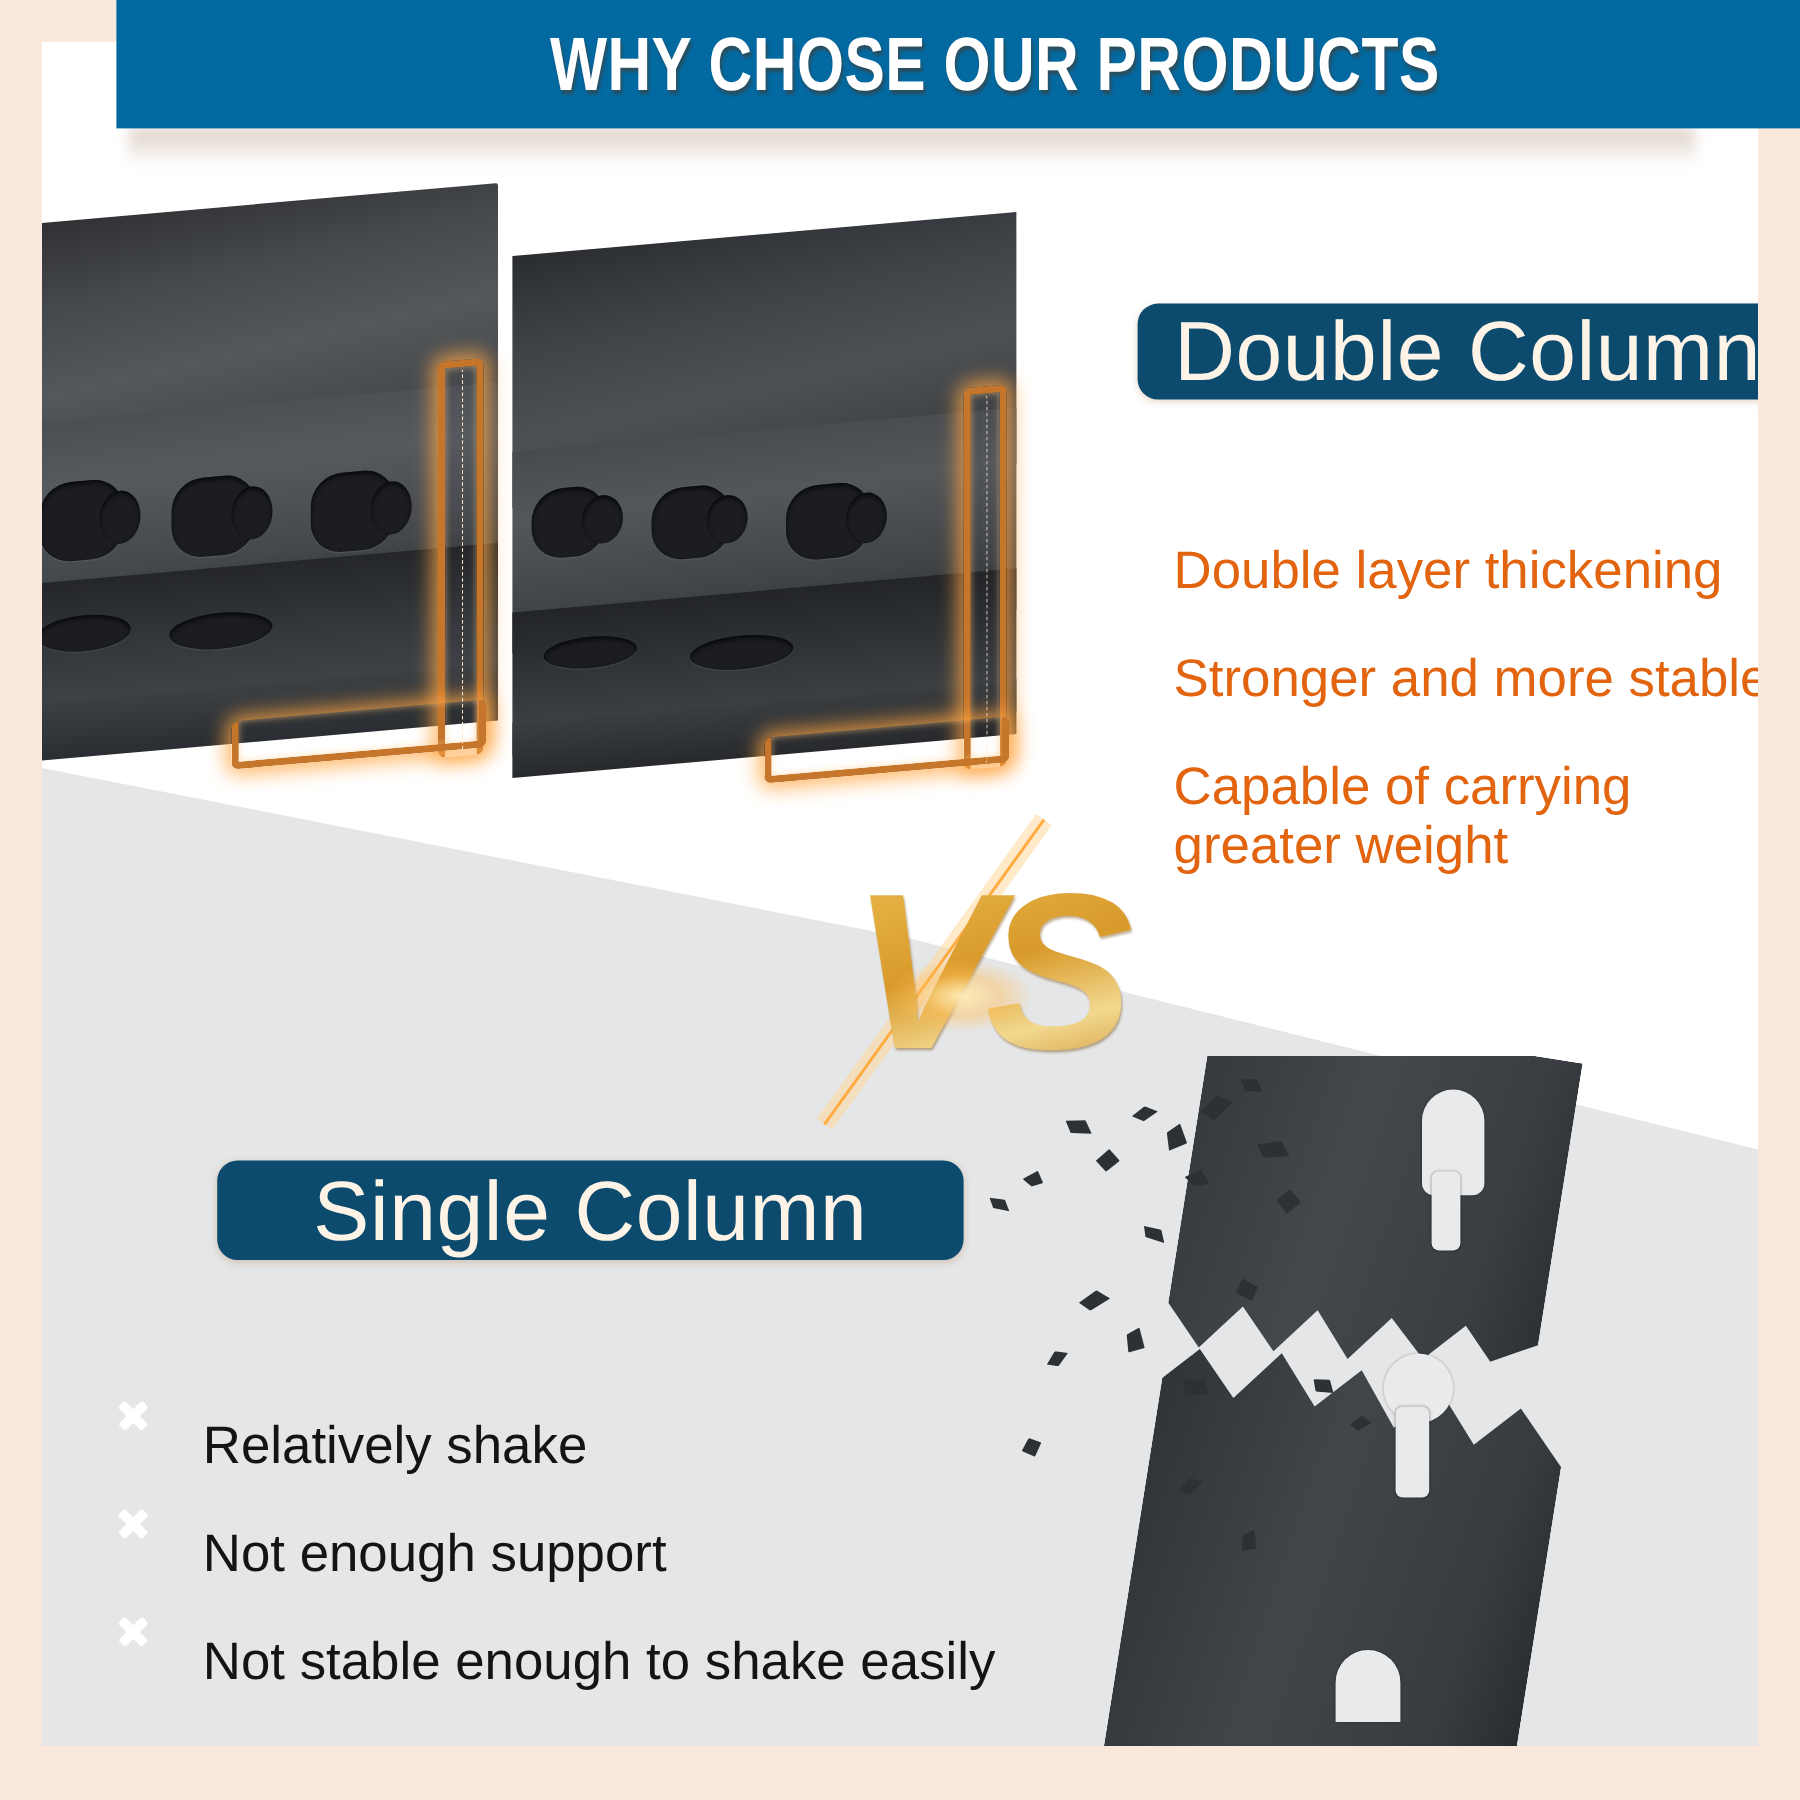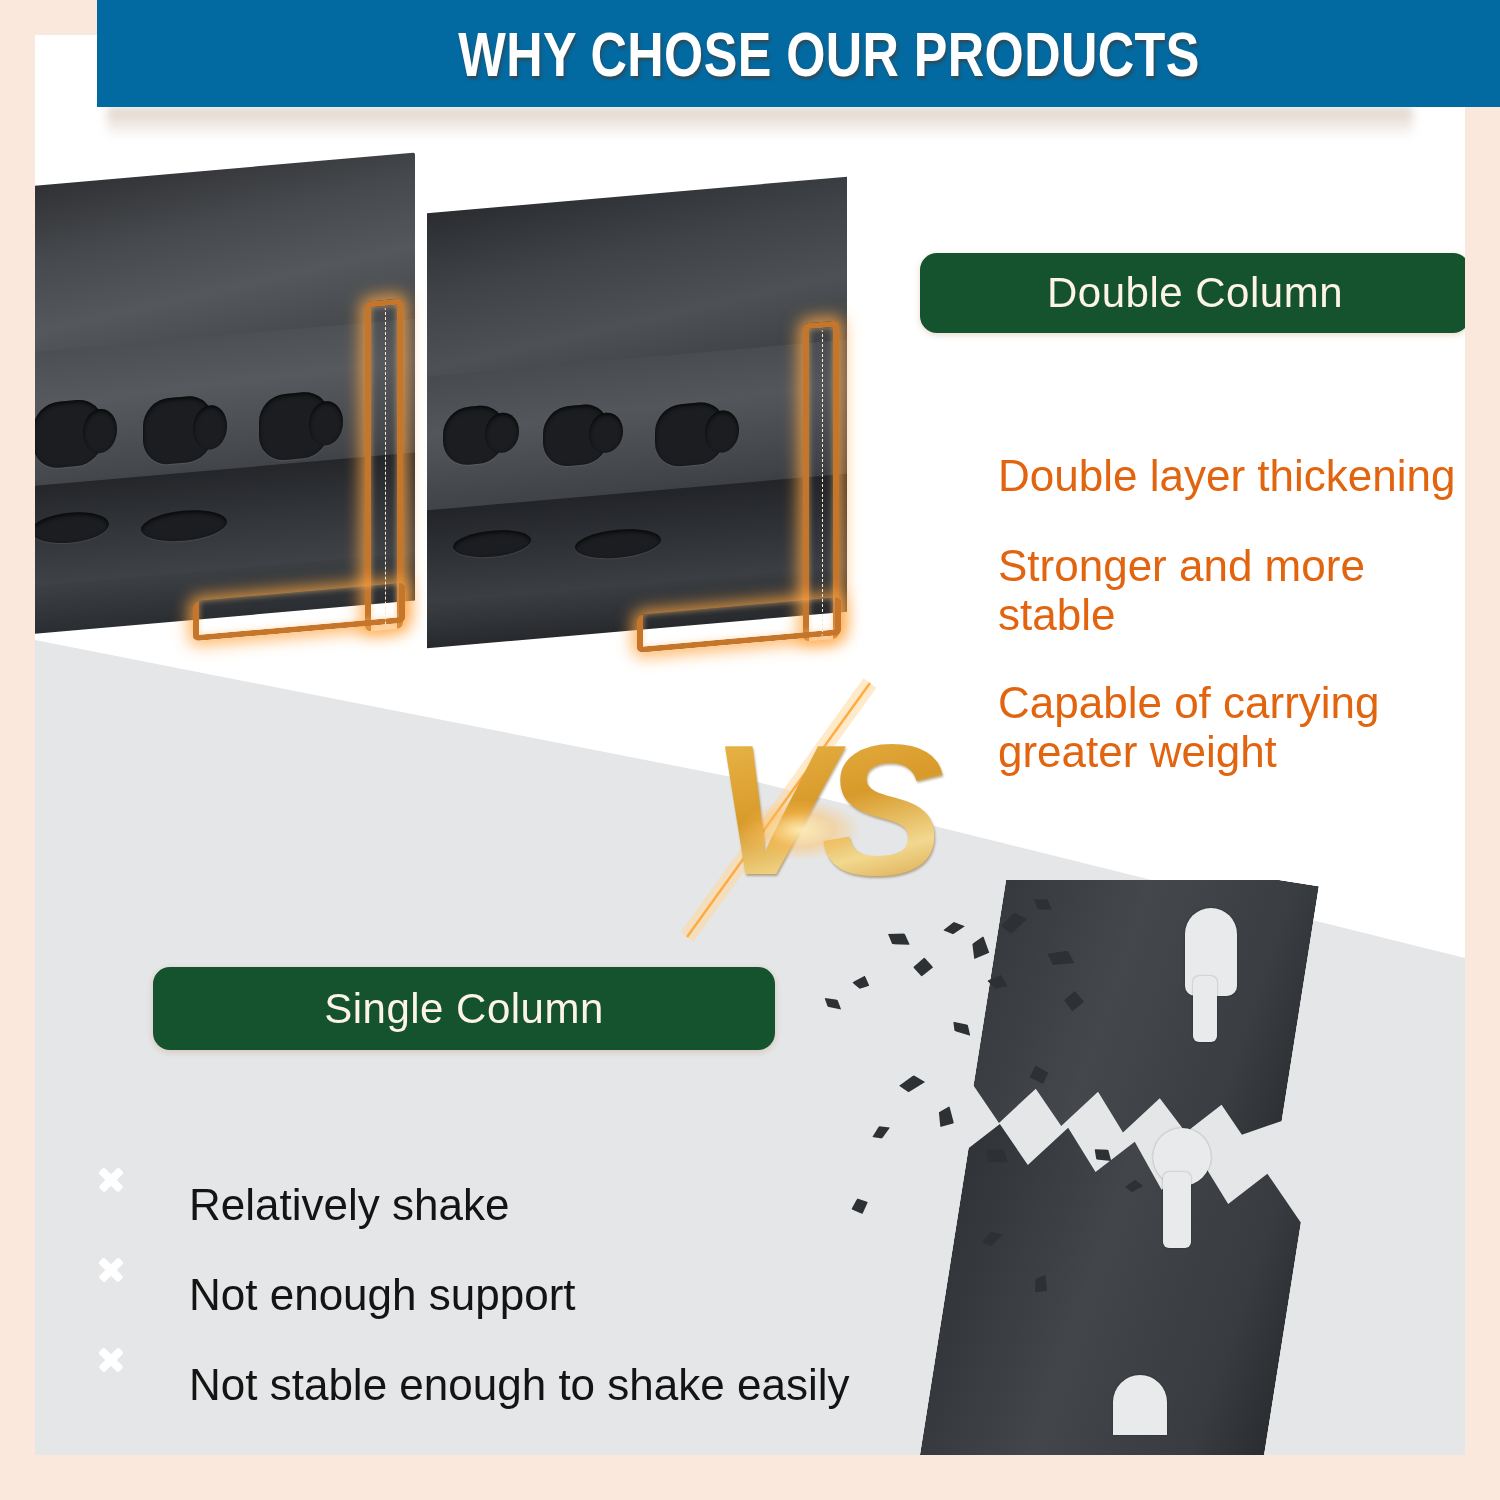--- a/index.html
+++ b/index.html
@@ -217,37 +217,38 @@
     z-index:2;
     pointer-events:none;
   }
 
   
   #double-panel { position:absolute; left:885px; top:218px; width:555px; z-index:30; }
   #single-panel { position:absolute; left:118px; top:932px; width:760px; z-index:30; }
 
   .badge {
     display:flex; align-items:center; justify-content:center;
-    background:#14532d;
+    background:#0c4a6e;
     border-radius:17px;
     color:#FDF4E7;
-    font-size:42px;
+    font-size:70px;
     font-weight:normal;
     letter-spacing:0.5px;
     box-shadow: 0 2px 6px rgba(150,80,25,0.22);
     font-family:"Liberation Sans", sans-serif;
+    margin-left:28px;
   }
   #double-badge { width:550px; height:80px; }
   #single-badge { width:622px; height:83px; }
 
   .bullets { margin-top:0; }
   .bullet {
     display:flex;
     align-items:flex-start;
-    gap:26px;
+    gap:6px;
   }
   .bullet-icon { flex:0 0 auto; width:52px; height:52px; position:relative; }
 
   .icon-check {
     width:52px; height:52px; border-radius:50%;
     background:radial-gradient(circle at 34% 28%, #9FD95E 0%, #6FBE2C 42%, #53A318 78%, #3E8A10 100%);
     box-shadow: inset 0 -3px 5px rgba(0,0,0,0.22), inset 0 3px 5px rgba(255,255,255,0.45), 0 2px 4px rgba(0,0,0,0.18);
     position:relative;
   }
   .icon-check::after {

